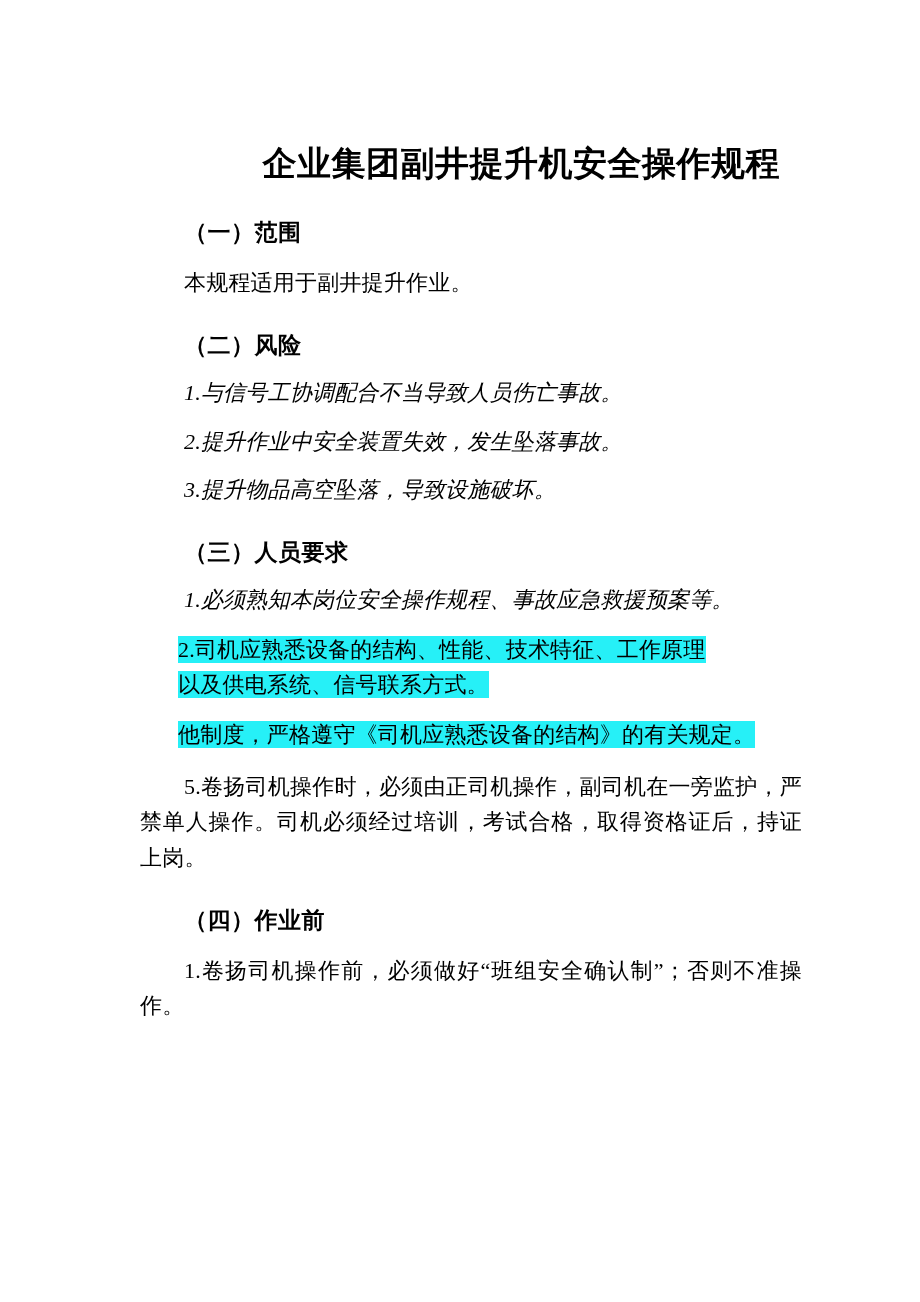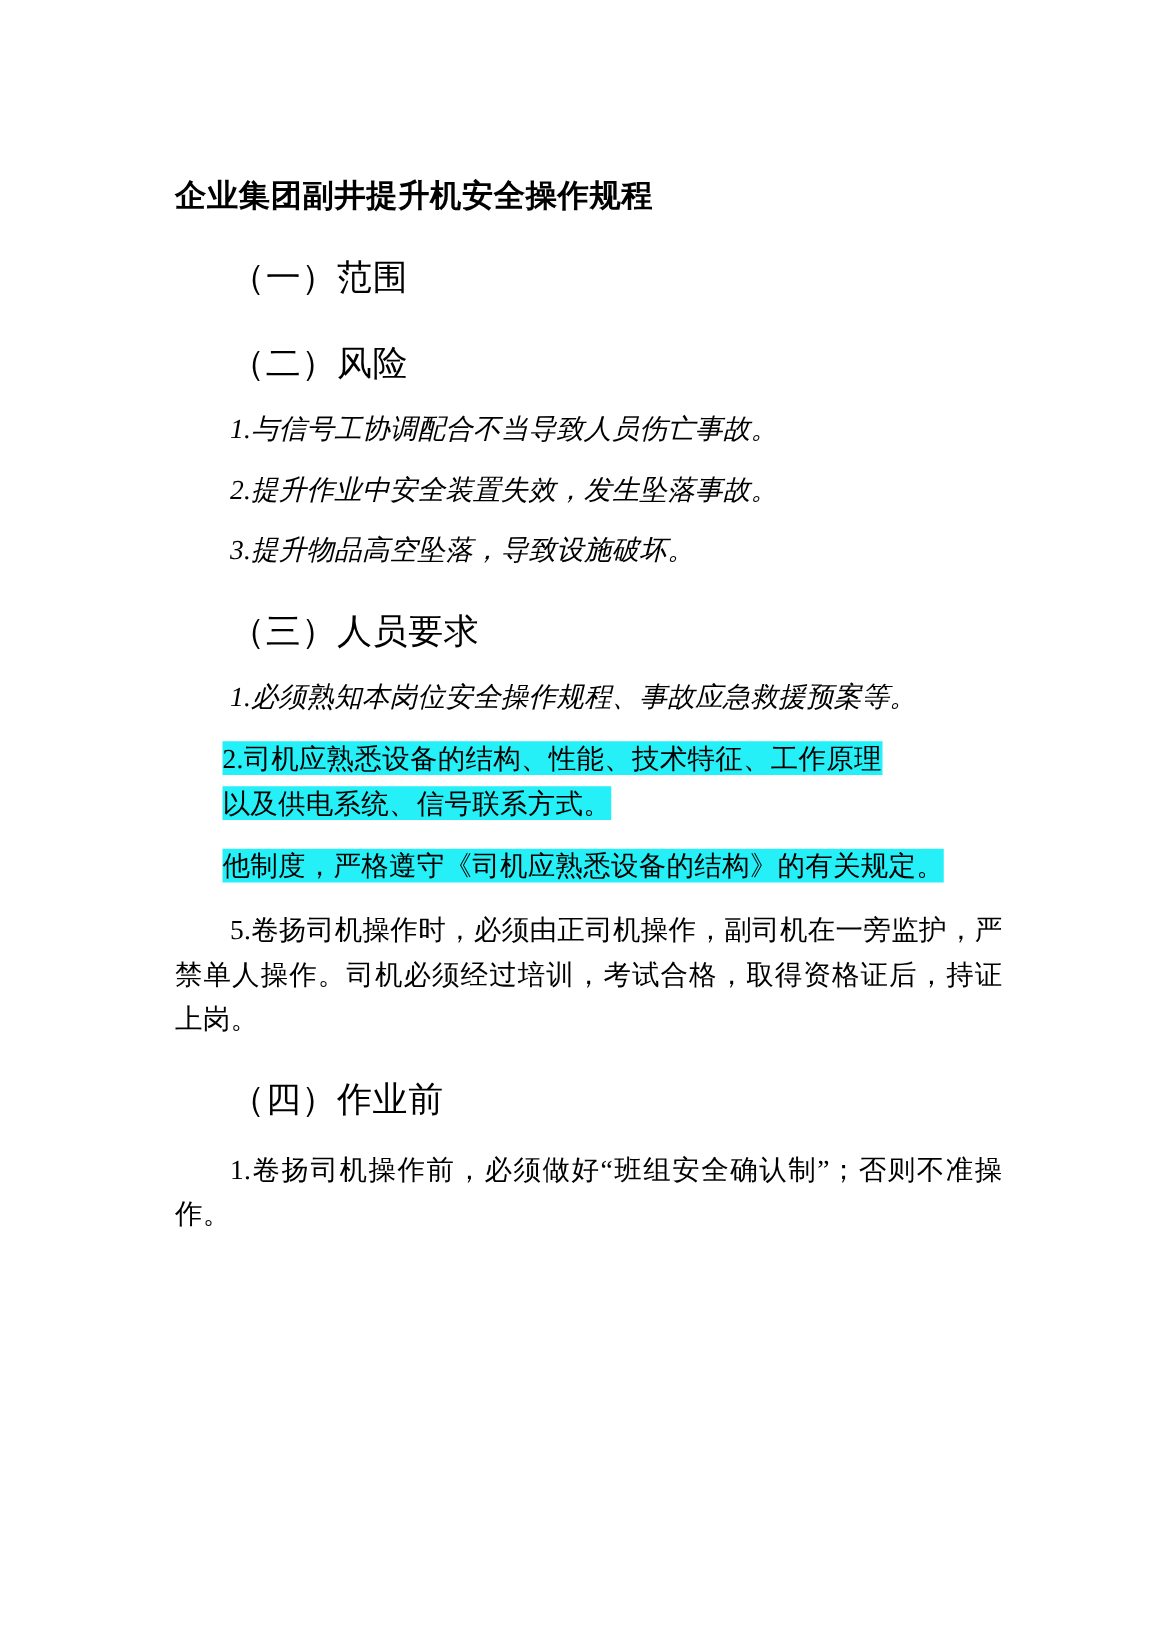--- a/index.html
+++ b/index.html
@@ -16,32 +16,32 @@
   }
   .page {
     position: relative;
     width: 920px;
     height: 1302px;
     background: #ffffff;
     box-sizing: border-box;
     padding: 0 118px 0 140px;
   }
   .doc-title {
-    text-align: left;
-    font-size: 25px;
+    text-align: right;
+    font-size: 34px;
     font-weight: bold;
     letter-spacing: 0.5px;
     margin: 0;
     padding-top: 140px;
     padding-right: 22px;
     line-height: 1.4;
   }
   .section-heading {
-    font-size: 28px;
-    font-weight: normal;
+    font-size: 23px;
+    font-weight: bold;
     margin: 0;
     padding-top: 28px;
     text-indent: 44px;
     line-height: 1.45;
     letter-spacing: 0.5px;
   }
   .para {
     font-size: 22px;
     margin: 0;
     padding-top: 16px;
@@ -70,20 +70,21 @@
   }
 </style>
 </head>
 <body>
 
 <div class="page">
 
   <h1 class="doc-title">企业集团副井提升机安全操作规程</h1>
 
   <h2 class="section-heading">（一）范围</h2>
+  <p class="para">本规程适用于副井提升作业。</p>
 
   <h2 class="section-heading">（二）风险</h2>
   <p class="para tight">1.与信号工协调配合不当导致人员伤亡事故。</p>
   <p class="para tight">2.提升作业中安全装置失效，发生坠落事故。</p>
   <p class="para tight">3.提升物品高空坠落，导致设施破坏。</p>
 
   <h2 class="section-heading">（三）人员要求</h2>
   <p class="para tight">1.必须熟知本岗位安全操作规程、事故应急救援预案等。</p>
 
   <p class="para highlight-block indent-none">

